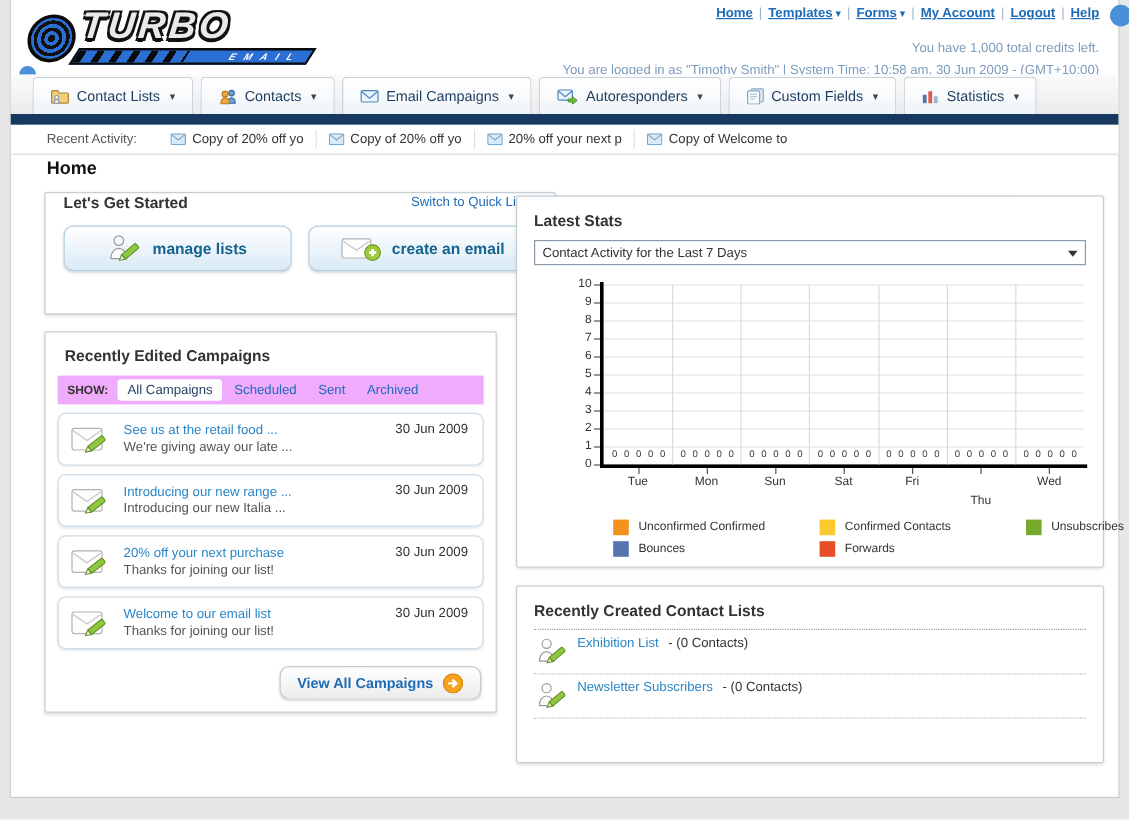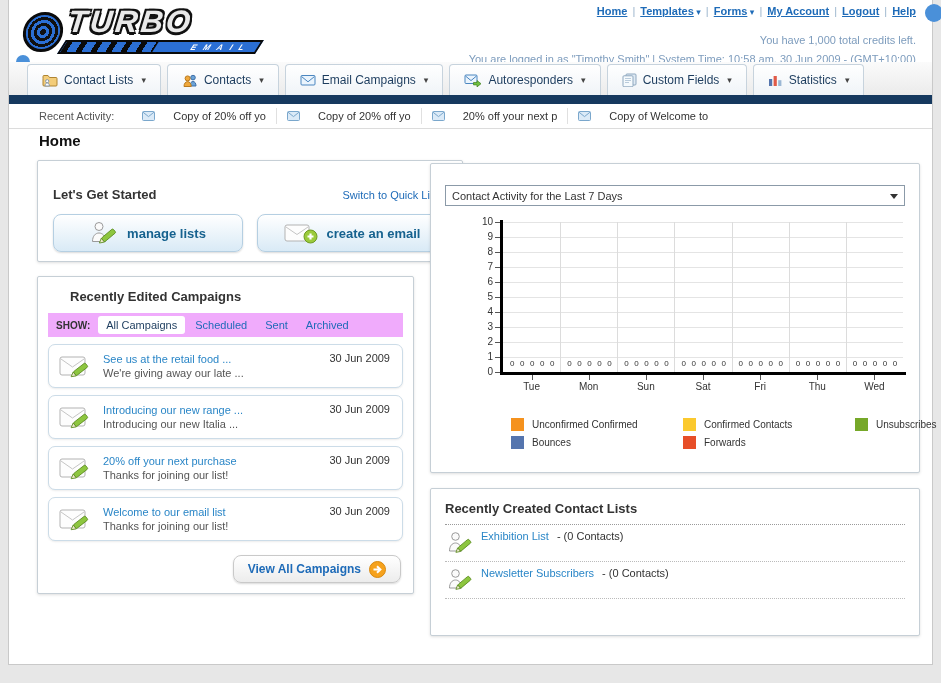--- a/index.html
+++ b/index.html
@@ -37,42 +37,42 @@
   .tab { display:flex; align-items:center; gap:6px; height:31px; padding:0 14px;
     background:linear-gradient(#ffffff,#f0f4f8); border:1px solid #c7d3dd; border-bottom:none;
     border-radius:4px 4px 0 0; font-size:12px; color:#1c3c5e; cursor:pointer; white-space:nowrap; }
   .tab .caret { font-size:9px; color:#444; margin-left:2px; }
   .navy-bar { position:absolute; left:0; top:95px; width:100%; height:9px; background:#16395f; }
 
   
   .activity-row { position:absolute; left:0; top:104px; width:100%; height:25px; display:flex;
     align-items:center; padding-left:30px; font-size:11px; border-bottom:1px solid #dcdcdc; background:#fff; }
   .activity-label { color:#555; margin-right:18px; }
-  .activity-item { display:flex; align-items:center; gap:18px; padding:0 10px; color:#333; cursor:pointer;
+  .activity-item { display:flex; align-items:center; gap:5px; padding:0 10px; color:#333; cursor:pointer;
     border-left:1px solid #e0e0e0; height:16px; white-space:nowrap; }
   .activity-item:first-of-type { border-left:none; }
 
   .page-title { position:absolute; left:30px; top:132px; font-size:15px; font-weight:bold; color:#111; }
 
   .panel { position:absolute; background:#fff; border:1px solid #c6cfd6; border-radius:2px;
     box-shadow:0 1px 3px rgba(0,0,0,.13); }
   .panel h2 { font-size:13px; font-weight:bold; color:#333; }
 
   
-  .p-getstarted { left:28px; top:160px; width:426px; height:102px; padding:26px 15px; }
+  .p-getstarted { left:28px; top:160px; width:426px; height:102px; padding:0 15px; }
   .gs-head { display:flex; justify-content:space-between; align-items:center; }
   .gs-link { font-size:11px; color:#1e6bb8; cursor:pointer; }
   .gs-buttons { display:flex; gap:14px; margin-top:12px;justify-content:flex-end; }
   .big-btn { flex:1; height:38px; display:flex; align-items:center; justify-content:center; gap:9px;
     background:linear-gradient(#ffffff,#d9eaf6); border:1px solid #b5cfe2; border-radius:8px;
     box-shadow:0 1px 2px rgba(0,0,0,.15); font-size:13px; font-weight:bold; color:#16628f; cursor:pointer; }
 
   
   .p-campaigns { left:28px; top:276px; width:377px; height:318px; padding:12px 10px; }
-  .p-campaigns h2 { margin-left:22px; }
+  .p-campaigns h2 { margin-left:6px; }
   .show-bar { margin-top:9px; height:24px; background:#f0abfc; display:flex; align-items:center;
     padding-left:8px; font-size:11px; gap:4px; }
   .show-label { font-size:10px; font-weight:bold; color:#333; margin-right:4px; }
   .filter { color:#1e6bb8; padding:3px 8px; cursor:pointer; }
   .filter.active { background:#fff; border-radius:3px; color:#1c3c5e; }
   .camp-item { position:relative; margin-top:7px; height:44px; border:1px solid #ccdce8; border-radius:7px;
     background:#fff; box-shadow:0 1px 2px rgba(0,0,0,.08); display:flex; align-items:center; padding:0 10px; gap:8px; cursor:pointer; }
   .camp-text { flex:1; line-height:14px; }
   .camp-title { font-size:11px; color:#2a86c7; }
   .camp-sub { font-size:11px; color:#555; }
@@ -371,20 +371,21 @@
             <svg width="17" height="17" viewBox="0 0 17 17">
               <circle cx="8.5" cy="8.5" r="8" fill="#f6a21d" stroke="#d8890f"></circle>
               <path d="M4.5 8.5h6M8 5.3l3.4 3.2L8 11.7" fill="none" stroke="#fff" stroke-width="2"></path>
             </svg>
           </span>
       </span>
     </div>
   </div>
 
   <div class="panel p-stats">
+    <h2>Latest Stats</h2>
     <div class="stats-dd">
       <span>Contact Activity for the Last 7 Days</span>
       <span class="dd-arrow"></span>
     </div>
     <div class="chart" id="chart">
         <div class="ylab" style="left: 26px; top: 152px;">0</div>
         <div class="ytick" style="left: 50px; top: 158px;"></div>
         <div class="ylab" style="left: 26px; top: 137px;">1</div>
         <div class="ytick" style="left: 50px; top: 143px;"></div>
         <div class="gridh" style="left: 58px; top: 143px; width: 400px;"></div>
@@ -456,21 +457,21 @@
         <div class="zero" style="left: 333.571px; top: 145px;">0</div>
         <div class="daytick" style="left: 315.143px; top: 161px;"></div>
         <div class="daylab" style="left: 293.143px; top: 167px;">Fri</div>
         <div class="gridv" style="left: 343.714px; top: 8px; height: 150px;"></div>
         <div class="zero" style="left: 350.714px; top: 145px;">0</div>
         <div class="zero" style="left: 360.714px; top: 145px;">0</div>
         <div class="zero" style="left: 370.714px; top: 145px;">0</div>
         <div class="zero" style="left: 380.714px; top: 145px;">0</div>
         <div class="zero" style="left: 390.714px; top: 145px;">0</div>
         <div class="daytick" style="left: 372.286px; top: 161px;"></div>
-        <div class="daylab" style="left: 350.286px; top: 167px;">Thu</div>
+        <div class="daylab" style="left: 350.286px; top: 183px;">Thu</div>
         <div class="gridv" style="left: 400.857px; top: 8px; height: 150px;"></div>
         <div class="zero" style="left: 407.857px; top: 145px;">0</div>
         <div class="zero" style="left: 417.857px; top: 145px;">0</div>
         <div class="zero" style="left: 427.857px; top: 145px;">0</div>
         <div class="zero" style="left: 437.857px; top: 145px;">0</div>
         <div class="zero" style="left: 447.857px; top: 145px;">0</div>
         <div class="daytick" style="left: 429.429px; top: 161px;"></div>
         <div class="daylab" style="left: 407.429px; top: 167px;">Wed</div>
       </div>
     <div class="legend" id="legend">

